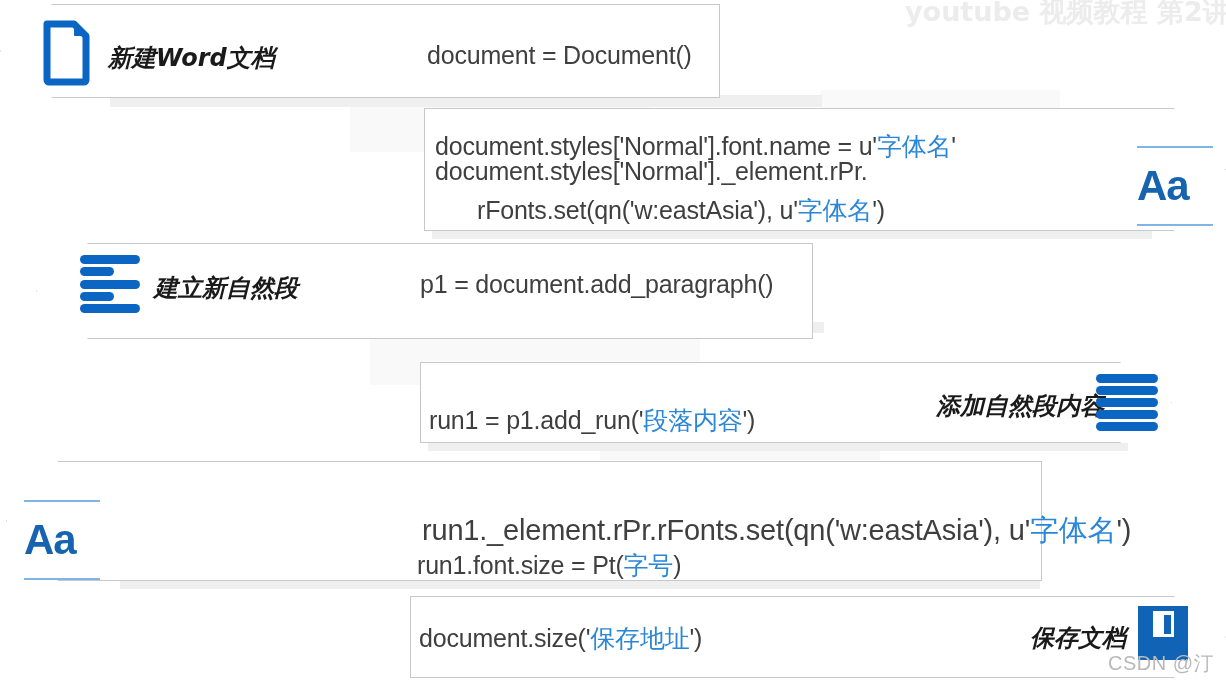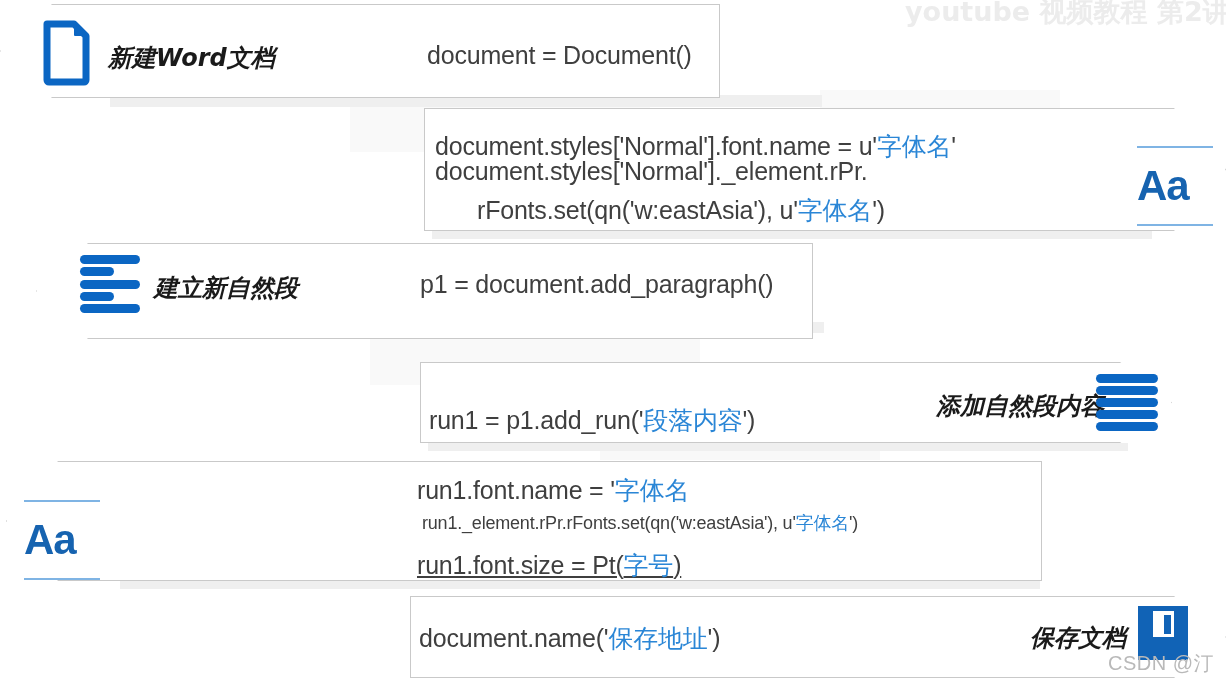--- a/index.html
+++ b/index.html
@@ -211,41 +211,38 @@
     <div class="face"></div>
     <div class="inner">
 
       <div class="aa" style="left:18px;top:39px;width:76px;">
         <span class="rule"></span>
         <span class="glyph">Aa</span>
         <span class="rule"></span>
       </div>
 
 
-      <div class="code" style="left:411px;top:13px;">
-        <span>run1.font.name = '</span><span class="hl">字体名</span><span></span>
-      </div>
-
-      <div class="code" style="left:416px;top:50px;font-size:18px;">
+
+      <div class="code" style="left:416px;top:50px;font-size:29px;">
         <span>run1._element.rPr.rFonts.set(qn('w:eastAsia'), u'</span><span class="hl">字体名</span><span>')</span>
       </div>
 
-      <div class="code" style="left:411px;top:88px;text-decoration:underline;">
+      <div class="code" style="left:411px;top:88px;">
         <span>run1.font.size = Pt(</span><span class="hl">字号</span><span>)</span>
       </div>
     </div>
   </div>
 
 
   <div class="block point-right" style="left:410px;top:596px;width:816px;height:82px;">
     <div class="face"></div>
     <div class="inner">
 
       <div class="code" style="left:9px;top:26px;">
-        <span>document.name('</span><span class="hl">保存地址</span><span>')</span>
+        <span>document.size('</span><span class="hl">保存地址</span><span>')</span>
       </div>
 
       <div class="label" style="left:620px;top:26px;font-family:Liberation Mono, monospace;">保存文档</div>
 
       <svg class="icon" style="left:725px;top:7px;" width="56" height="60" viewBox="0 0 56 60">
         <rect x="3" y="3" width="50" height="54" fill="#1163b6"></rect>
         <rect x="18" y="8" width="21" height="26" fill="#ffffff"></rect>
         <rect x="29" y="12" width="7" height="19" fill="#1163b6"></rect>
       </svg>
     </div>

